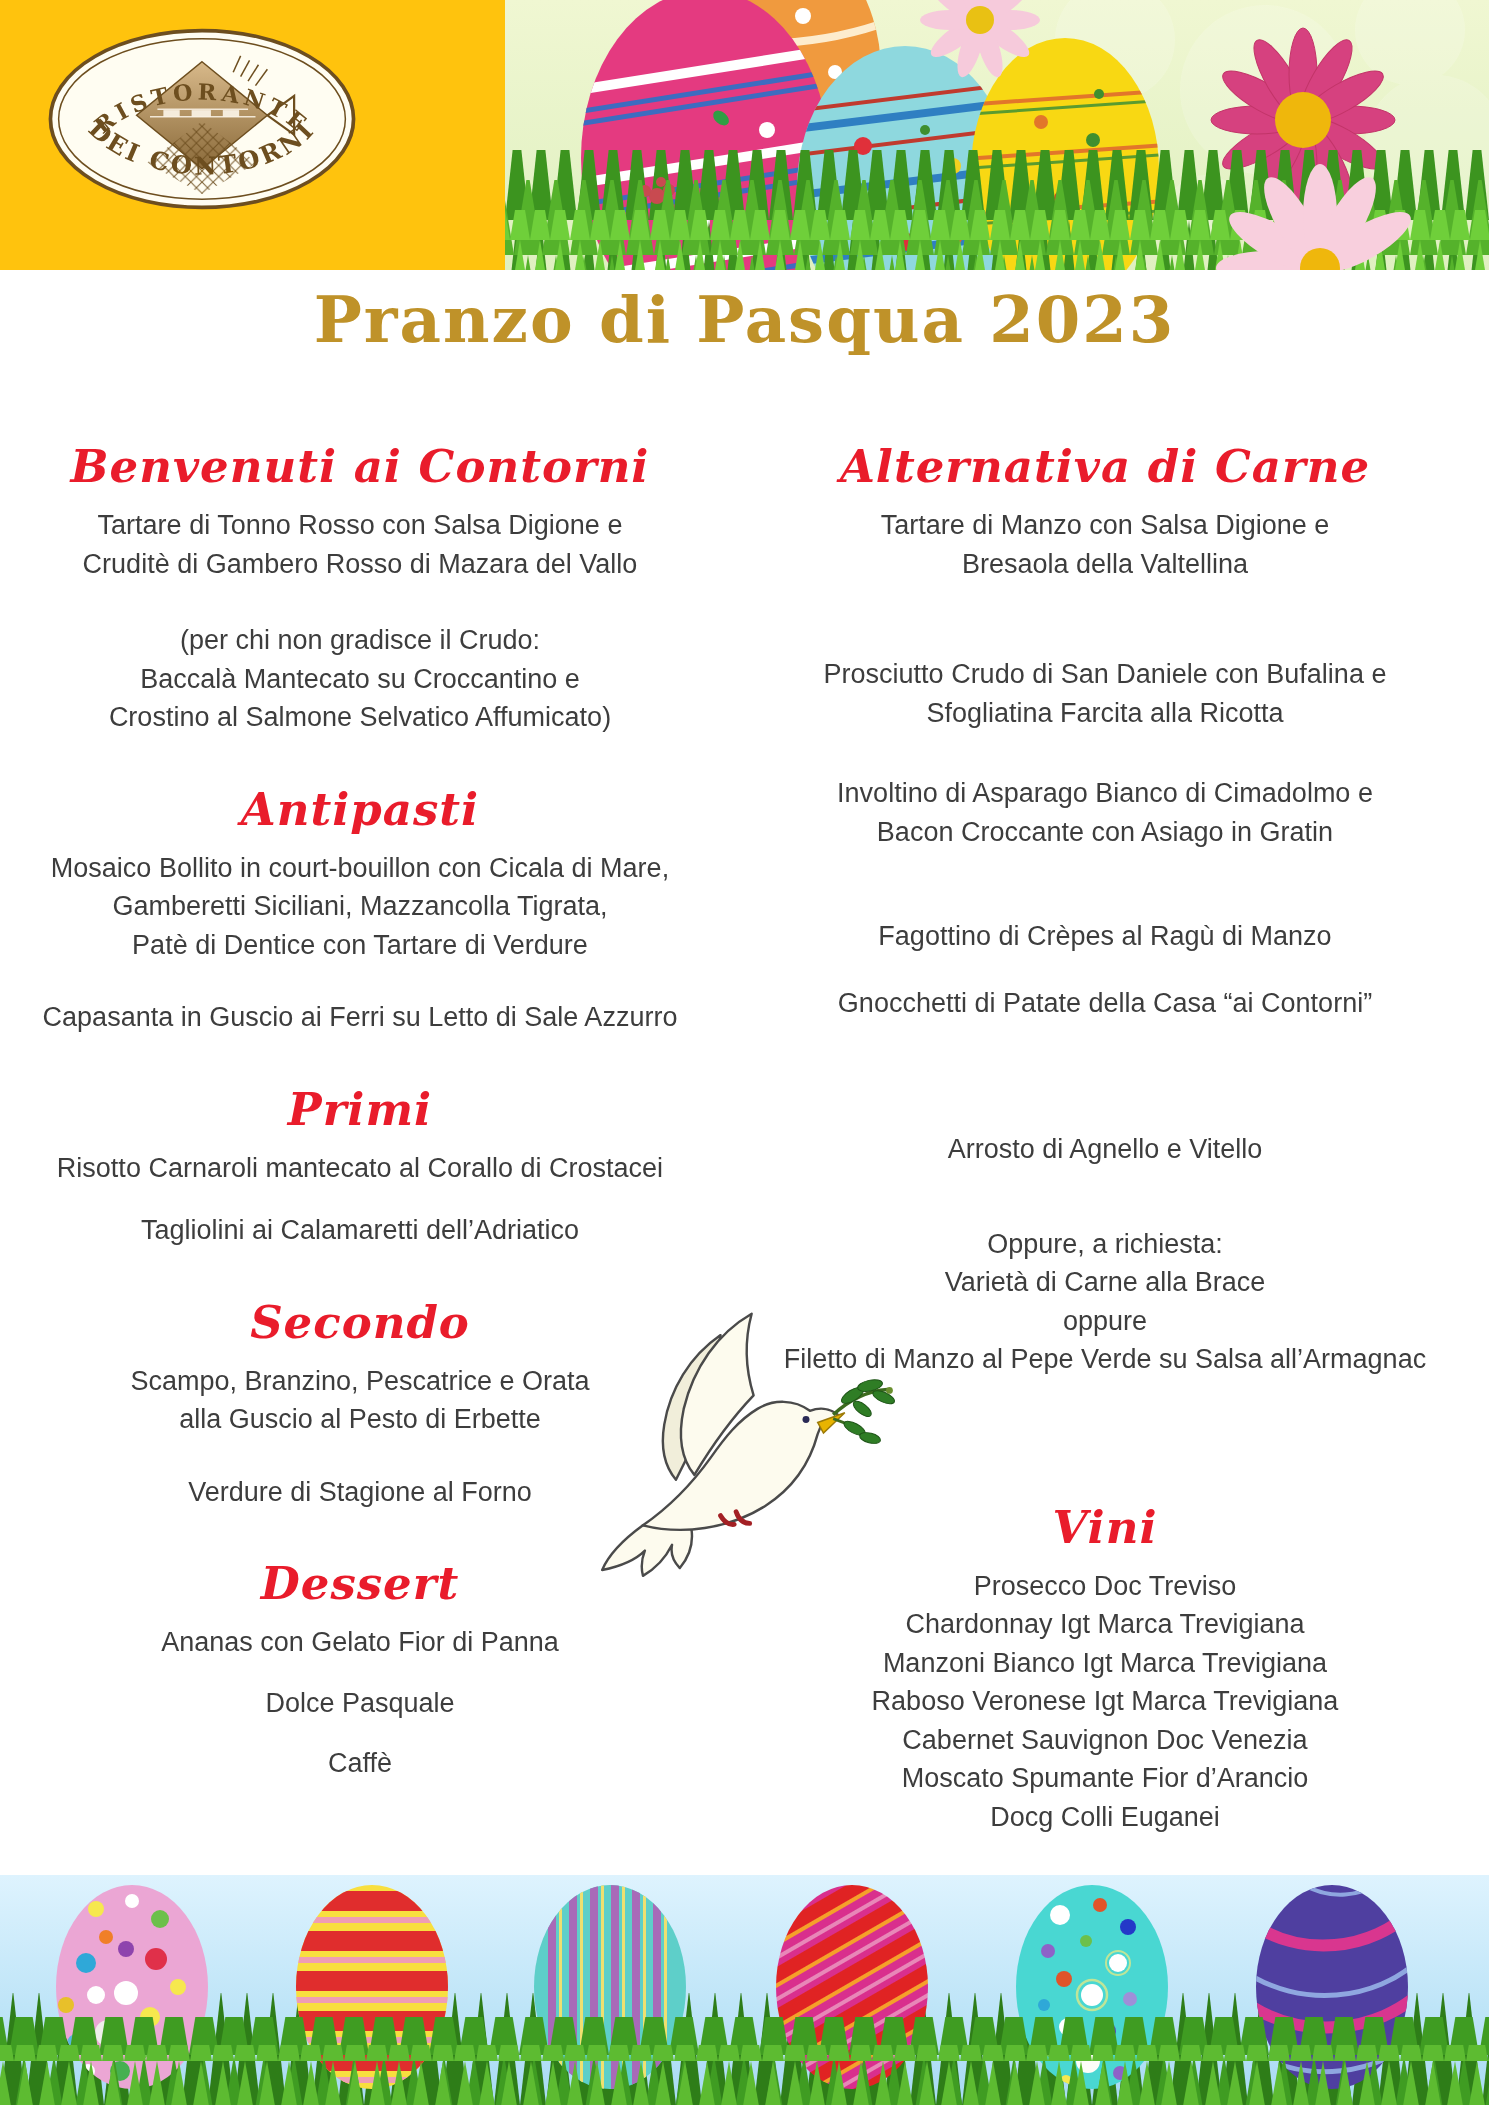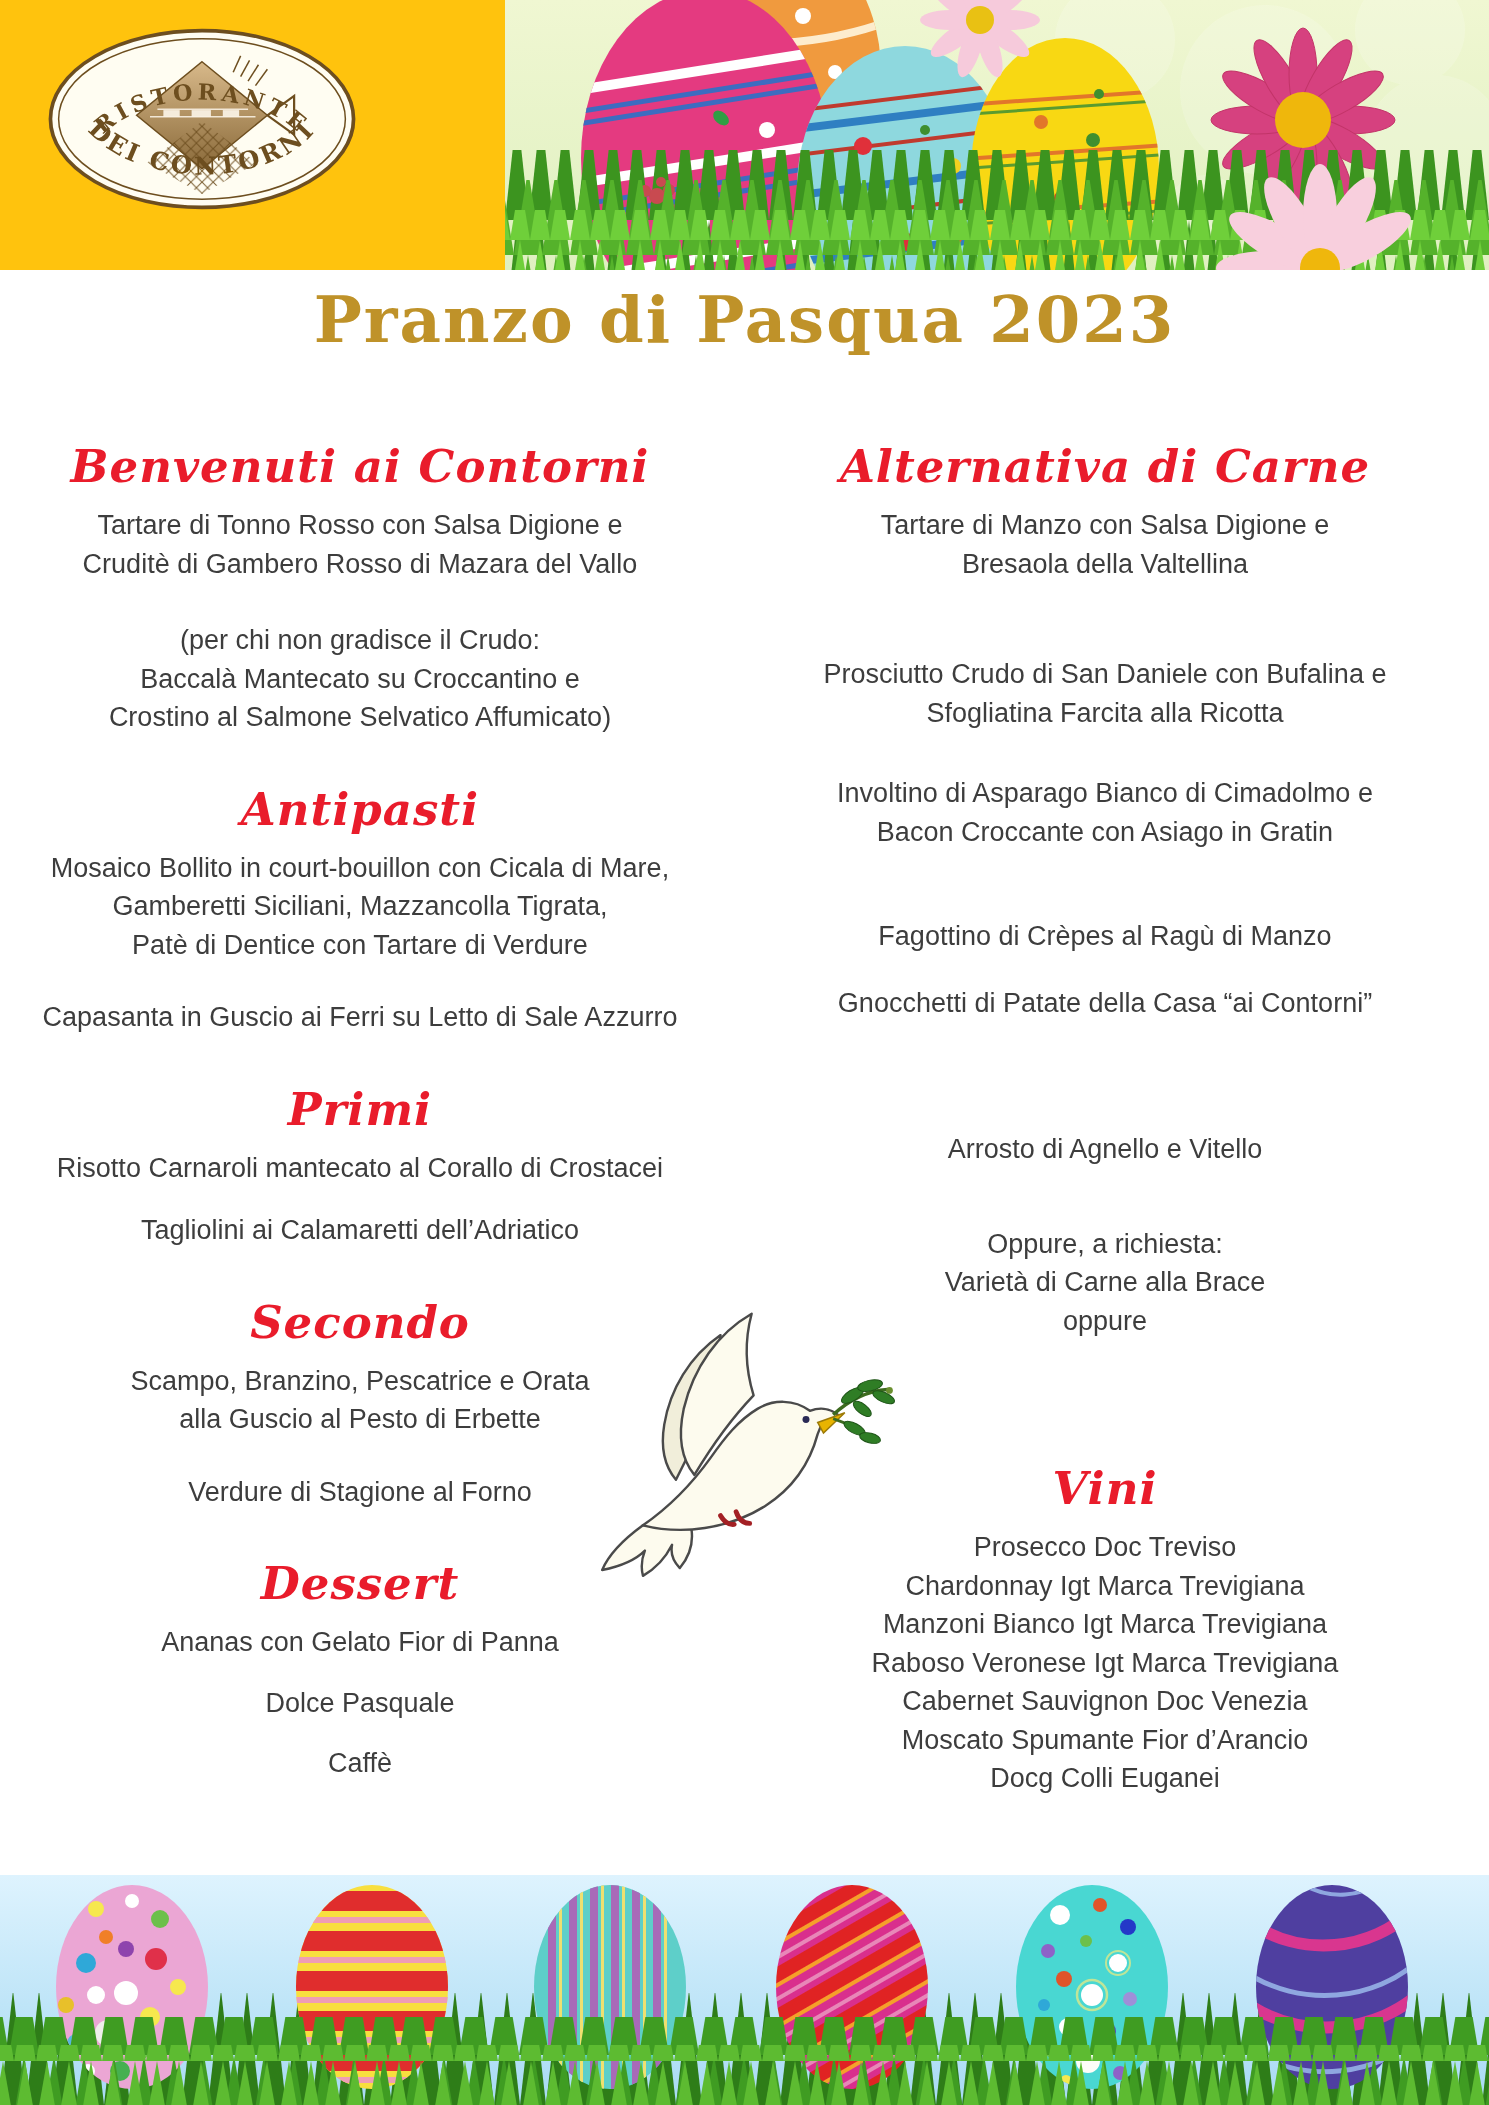--- a/index.html
+++ b/index.html
@@ -340,20 +340,21 @@
       <div class="menu-group" style="margin-top:28px">
         <p class="menu-line">Gnocchetti di Patate della Casa “ai Contorni”</p>
       </div>
       <div class="menu-group" style="margin-top:108px">
         <p class="menu-line">Arrosto di Agnello e Vitello</p>
       </div>
       <div class="menu-group" style="margin-top:56px">
         <p class="menu-line">Oppure, a richiesta:</p>
         <p class="menu-line">Varietà di Carne alla Brace</p>
         <p class="menu-line">oppure</p>
+        <p class="menu-line">Filetto di Manzo al Pepe Verde su Salsa all’Armagnac</p>
       </div>
     </section>
 
     <section class="menu-section" style="margin-top:120px">
       <h2 class="script-heading">Vini</h2>
       <div class="menu-group first">
         <p class="menu-line">Prosecco Doc Treviso</p>
         <p class="menu-line">Chardonnay Igt Marca Trevigiana</p>
         <p class="menu-line">Manzoni Bianco Igt Marca Trevigiana</p>
         <p class="menu-line">Raboso Veronese Igt Marca Trevigiana</p>

